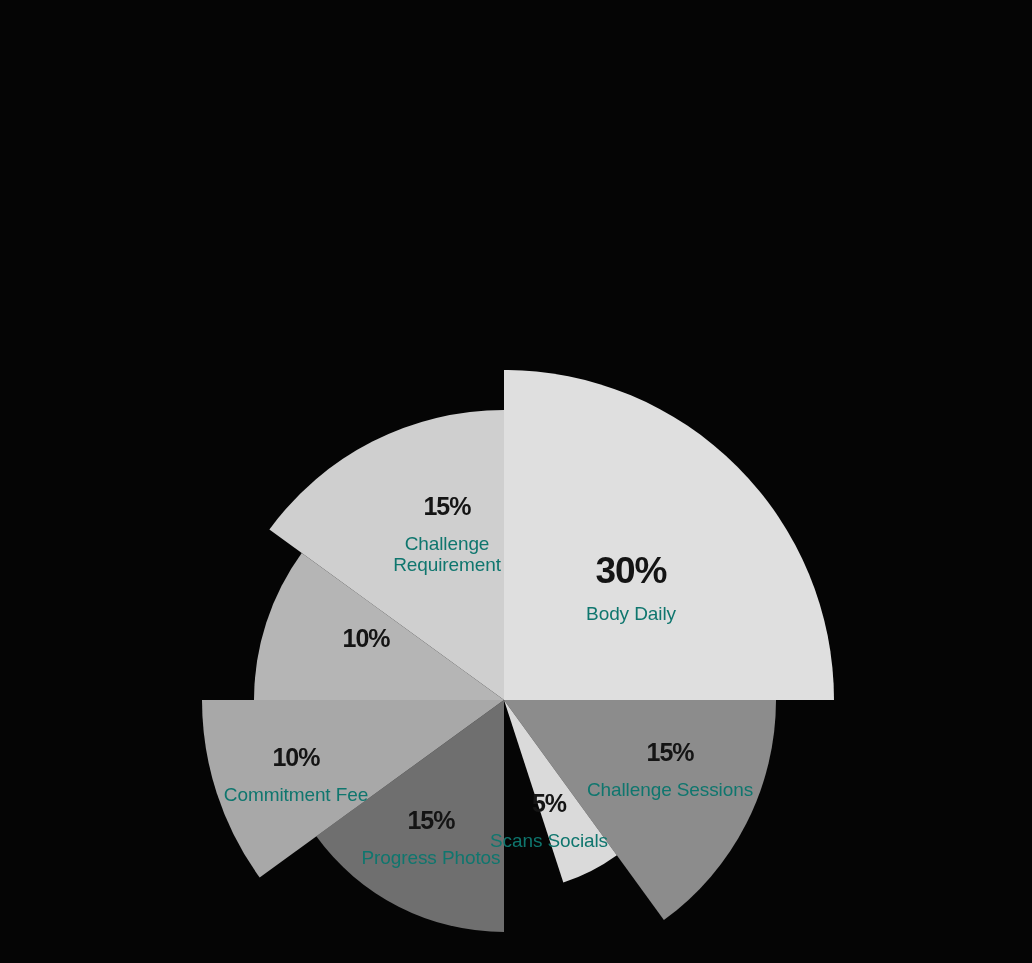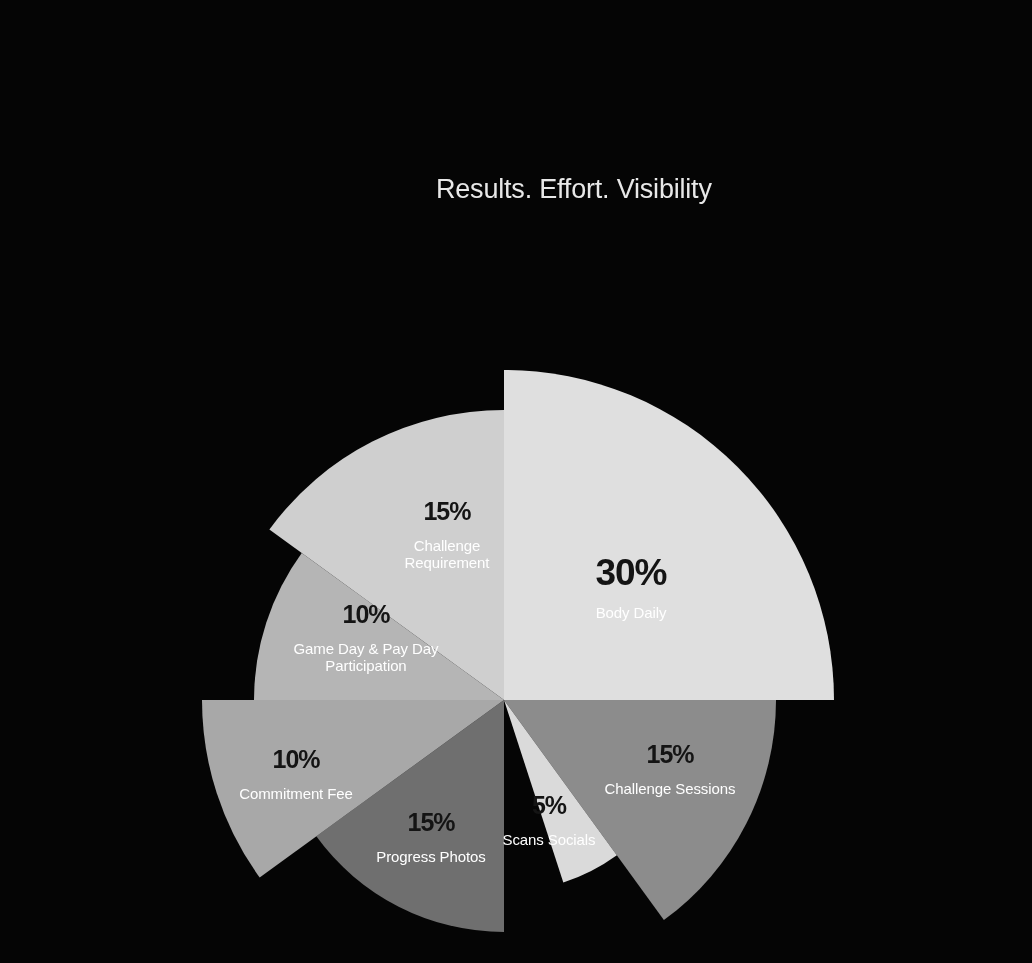--- a/index.html
+++ b/index.html
@@ -71,37 +71,36 @@
     line-height: 1;
   }
   .slice-pct {
     font-weight: bold;
     letter-spacing: -1px;
     display: block;
     color: #141414;
   }
   .slice-name {
     display: block;
-    font-size: 15px;
+    font-size: 19px;
     font-weight: 500;
     letter-spacing: -0.1px;
-    color: #ffffff;
+    color: #0f766e;
     margin-top: 14px;
     white-space: pre-line;
     line-height: 1.12;
   }
   .pct-lg { font-size: 37px; }
   .pct-md { font-size: 25px; }
 </style>
 </head>
 <body>
 
 <div id="stage">
 
-  <div class="subtitle">Results. Effort. Visibility</div>
 
   <div class="chart-wrap">
     <svg class="chart-svg" width="1032" height="963" viewBox="0 0 1032 963">
       <g id="slice-paths">
           <path d="M 504 700 L 504.00 370.00 A 330 330 0 0 1 834.00 700.00 Z" fill="#dfdfdf"></path>
           <path d="M 504 700 L 776.00 700.00 A 272 272 0 0 1 663.88 920.05 Z" fill="#8c8c8c"></path>
           <path d="M 504 700 L 616.85 855.33 A 192 192 0 0 1 563.33 882.60 Z" fill="#dadada"></path>
           <path d="M 504 700 L 504.00 932.00 A 232 232 0 0 1 316.31 836.37 Z" fill="#6f6f6f"></path>
           <path d="M 504 700 L 259.68 877.51 A 302 302 0 0 1 202.00 700.00 Z" fill="#a8a8a8"></path>
           <path d="M 504 700 L 254.00 700.00 A 250 250 0 0 1 301.75 553.05 Z" fill="#b5b5b5"></path>
@@ -124,22 +123,20 @@
         <div class="slice-label" style="left: 431px; top: 838px;">
           <span class="slice-pct pct-md">15%</span>
           <span class="slice-name">Progress Photos</span>
         </div>
         <div class="slice-label" style="left: 296px; top: 775px;">
           <span class="slice-pct pct-md">10%</span>
           <span class="slice-name">Commitment Fee</span>
         </div>
         <div class="slice-label" style="left: 366px; top: 638px;">
           <span class="slice-pct pct-md">10%</span>
-          <span class="slice-name">Game Day &amp; Pay Day
-Participation</span>
         </div>
         <div class="slice-label" style="left: 447px; top: 535px;">
           <span class="slice-pct pct-md">15%</span>
           <span class="slice-name">Challenge
 Requirement</span>
         </div>
       </div>
   </div>
 
 </div>

